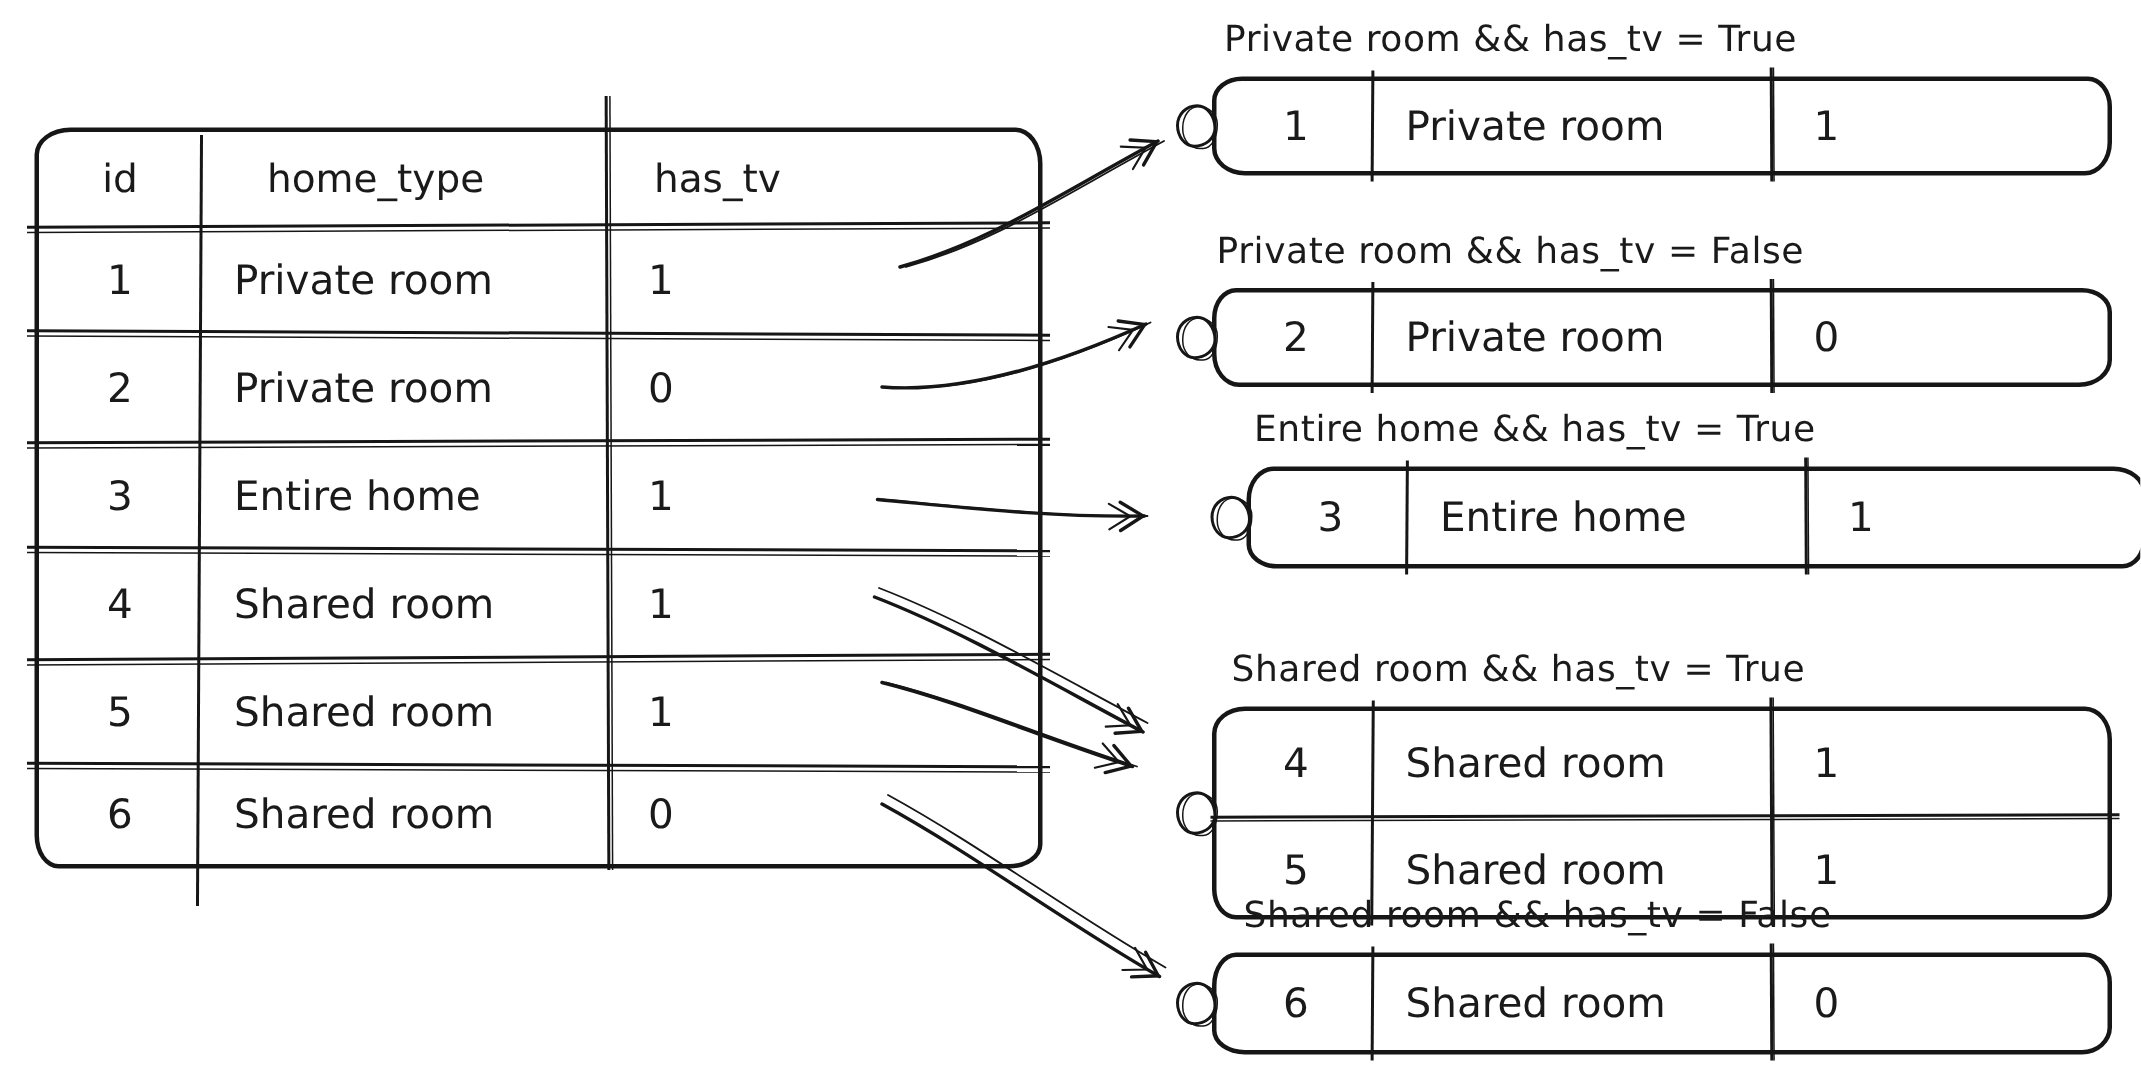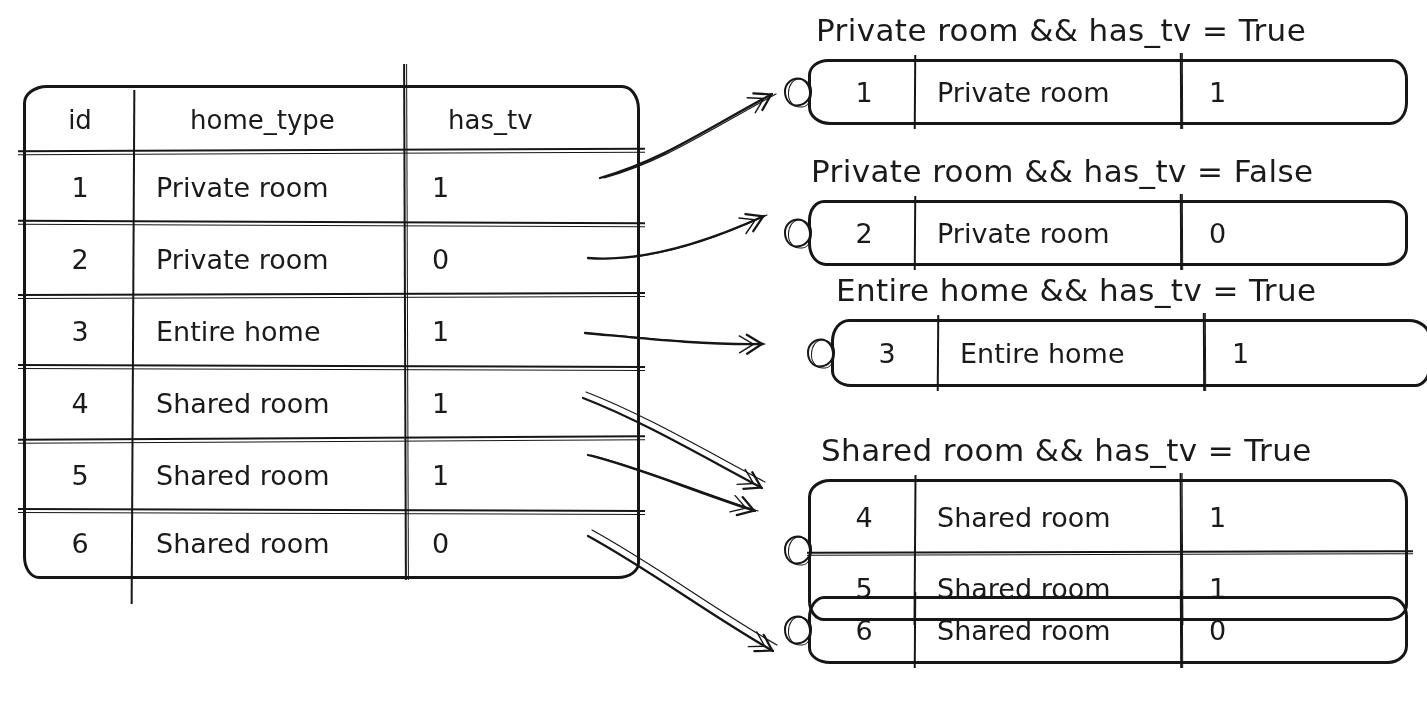--- a/index.html
+++ b/index.html
@@ -4,35 +4,35 @@
 <style>
   * { margin:0; padding:0; box-sizing:border-box; }
   html,body { background:#ffffff; }
   #canvas {
     position:relative; width:1427px; height:720px; overflow:hidden;
     background:#ffffff; color:#1a1a1a;
     font-family:"DejaVu Sans", sans-serif;
   }
   
   .main-table {
-    position:absolute; left:23px; top:85px; width:617px; height:494px;
+    position:absolute; left:23px; top:85px; width:672px; height:494px;
     border:3px solid #161616;
     border-radius:24px 18px 22px 16px / 18px 24px 16px 22px;
     display:grid;
     grid-template-columns:108px 274px 1fr;
     grid-template-rows:63px 72px 72px 72px 72px 72px 1fr;
     align-items:center;
   }
   .main-table .cell { font-size:27px; white-space:nowrap; }
   .main-table .c-id { justify-self:center; }
   .main-table .c-ht { padding-left:22px; }
   .main-table .c-tv { padding-left:24px; }
   .main-table .hdr  { font-size:26px; }
-  .main-table .hdr.c-ht { padding-left:56px; }
-  .main-table .hdr.c-tv { padding-left:40px; }
+  .main-table .hdr.c-ht { padding-left:44px; }
+  .main-table .hdr.c-tv { padding-left:28px; }
 
   .row-sep {
     position:absolute; left:-8px; width:calc(100% + 16px); height:5px;
     border-top:2.4px solid #161616; border-bottom:1.3px solid #161616;
     background:transparent; pointer-events:none;
   }
   .rs1 { top:61px;  transform:rotate(-0.25deg); }
   .rs2 { top:133px; transform:rotate(0.25deg);  }
   .rs3 { top:205px; transform:rotate(-0.2deg);  }
   .rs4 { top:277px; transform:rotate(0.2deg);   }
@@ -48,21 +48,21 @@
 
   
   .group { position:absolute; width:600px; }
   .g1 { left:808px; top:12px;  }
   .g2 { left:808px; top:140px;margin-top:13px; }
   .g3 { left:792px; top:272px;margin-left:39px; }
   .g4 { left:808px; top:398px;margin-top:34px; }
   .g5 { left:808px; top:596px; }
 
   .group-label {
-    font-size:31px; letter-spacing:0.4px; margin-bottom:11px; white-space:nowrap;
+    font-size:24px; letter-spacing:0.4px; margin-bottom:11px; white-space:nowrap;
   }
   .g1 .group-label { padding-left:8px;  }
   .g2 .group-label { padding-left:3px;  }
   .g3 .group-label { padding-left:5px;  }
   .g4 .group-label { padding-left:13px; }
   .g5 .group-label { padding-left:21px; }
 
   .group-box {
     position:relative; width:600px;
     border:3px solid #161616;
@@ -201,20 +201,21 @@
       <div class="cell c-id">5</div>
       <div class="cell c-ht">Shared room</div>
       <div class="cell c-tv">1</div>
       <div class="mid-sep"></div>
       <div class="v-div vd1"></div>
       <div class="v-div vd2"></div>
     </div>
   </div>
 
   <div class="group g5">
+    <div class="group-label">Shared room &amp;&amp; has_tv = False</div>
     <div class="group-box box-1row">
       <div class="hook"></div>
       <div class="cell c-id">6</div>
       <div class="cell c-ht">Shared room</div>
       <div class="cell c-tv">0</div>
       <div class="v-div vd1"></div>
       <div class="v-div vd2"></div>
     </div>
   </div>
 

